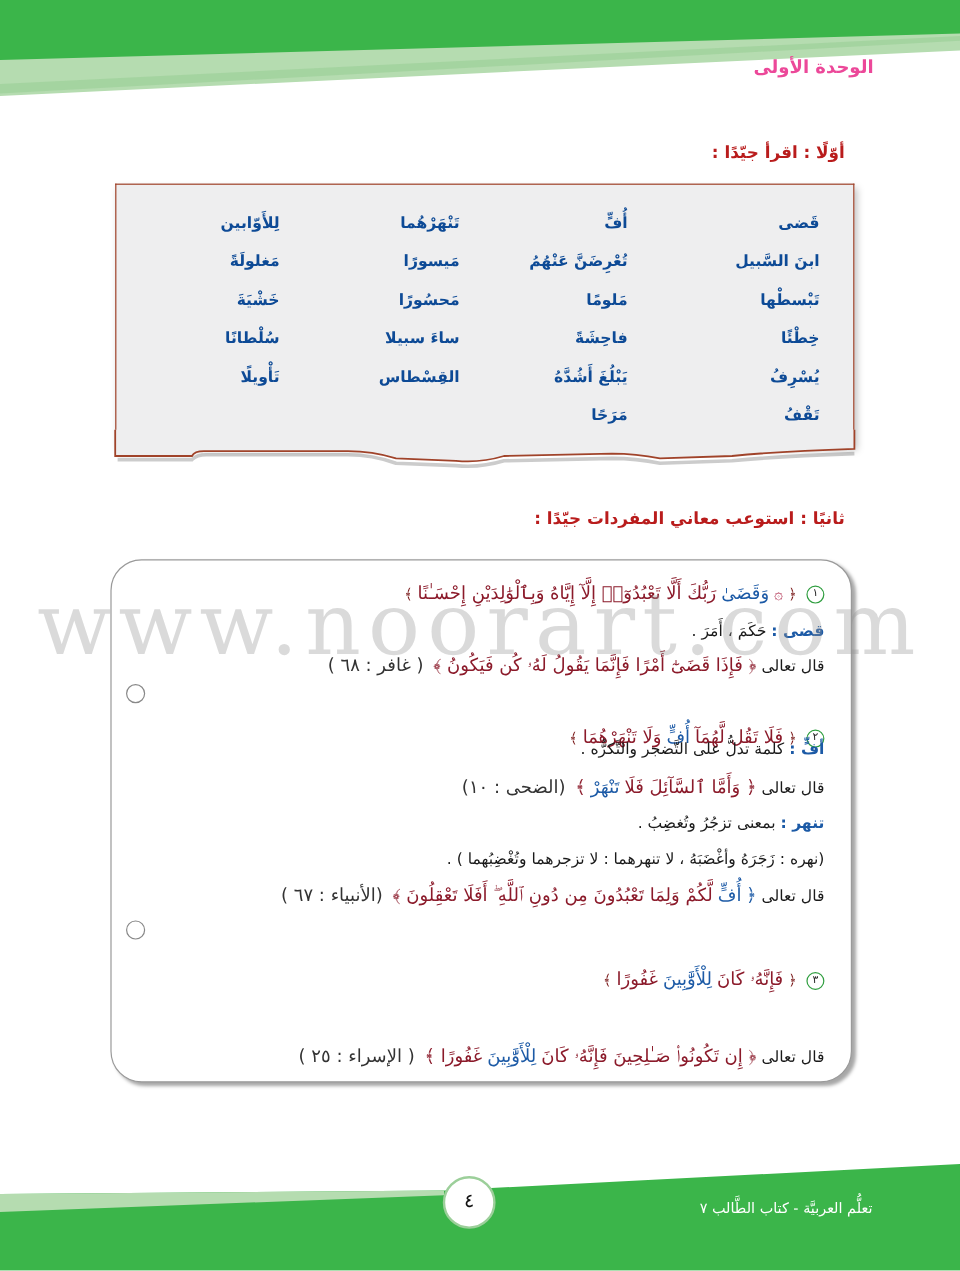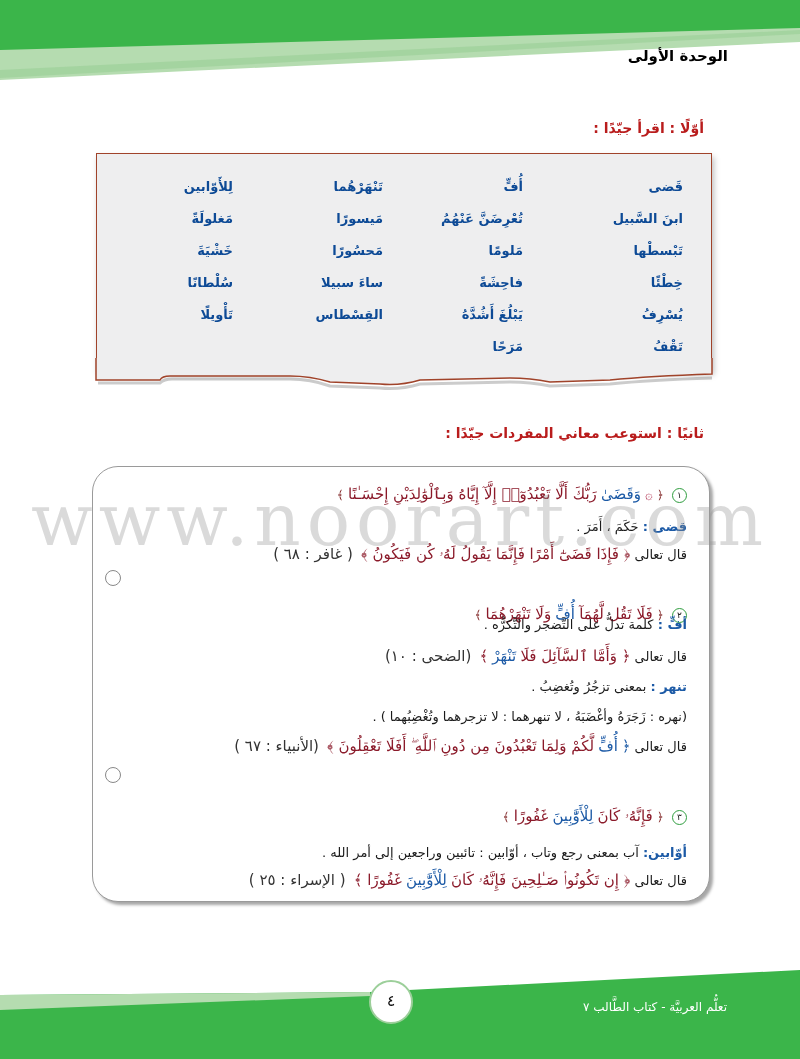--- a/index.html
+++ b/index.html
@@ -1,21 +1,21 @@
 <!DOCTYPE html>
 <html><head>
   <meta charset="utf-8">
   <style>
     * { margin: 0; padding: 0; box-sizing: border-box; }
     html, body { width: 800px; height: 1059px; background: #ffffff; overflow: hidden; }
     body { position: relative; font-family: "DejaVu Sans", sans-serif; direction: rtl; }
 
     .top-band { position: absolute; left: 0; top: 0; width: 800px; height: 80px; }
     .unit-title {
-      position: absolute; right: 72px; top: 47px; font-size: 15px; font-weight: bold; color: #000000;
+      position: absolute; right: 72px; top: 47px; font-size: 15px; font-weight: bold; color: #ec4899;
       font-family: "DejaVu Sans", sans-serif;
     }
 
     .section-heading {
       position: absolute; right: 96px; color: #b91c1c; font-weight: bold; font-size: 14px;
       font-family: "DejaVu Sans", sans-serif;
     }
     .h1 { top: 120px; }
     .h2 { top: 425px; }
 
@@ -182,24 +182,20 @@
   </div>
 
   <div class="line" style="top:340px;">
     <span class="num">٣</span>
     <span class="bracket">﴿</span>
     <span class="quran">فَإِنَّهُۥ كَانَ</span>
     <span class="quran-blue">لِلْأَوَّٰبِينَ</span>
     <span class="quran">غَفُورًا</span>
     <span class="bracket">﴾</span>
   </div>
-  <div class="line" style="top:378px;">
-    <span class="term">أوّابين:</span>
-    <span class="black-bold">آب بمعنى رجع وتاب ، أوّابين : تائبين وراجعين إلى أمر الله .</span>
-  </div>
   <div class="line" style="top:404px;">
     <span class="black-bold">قال تعالى</span>
     <span class="quran">﴿ إِن تَكُونُوا۟ صَـٰلِحِينَ فَإِنَّهُۥ كَانَ</span>
     <span class="quran-blue">لِلْأَوَّٰبِينَ</span>
     <span class="quran">غَفُورًا ﴾</span>
     <span class="ref">( الإسراء : ٢٥ )</span>
   </div>
 </div>
 
 <div class="watermark">www.noorart.com</div>

